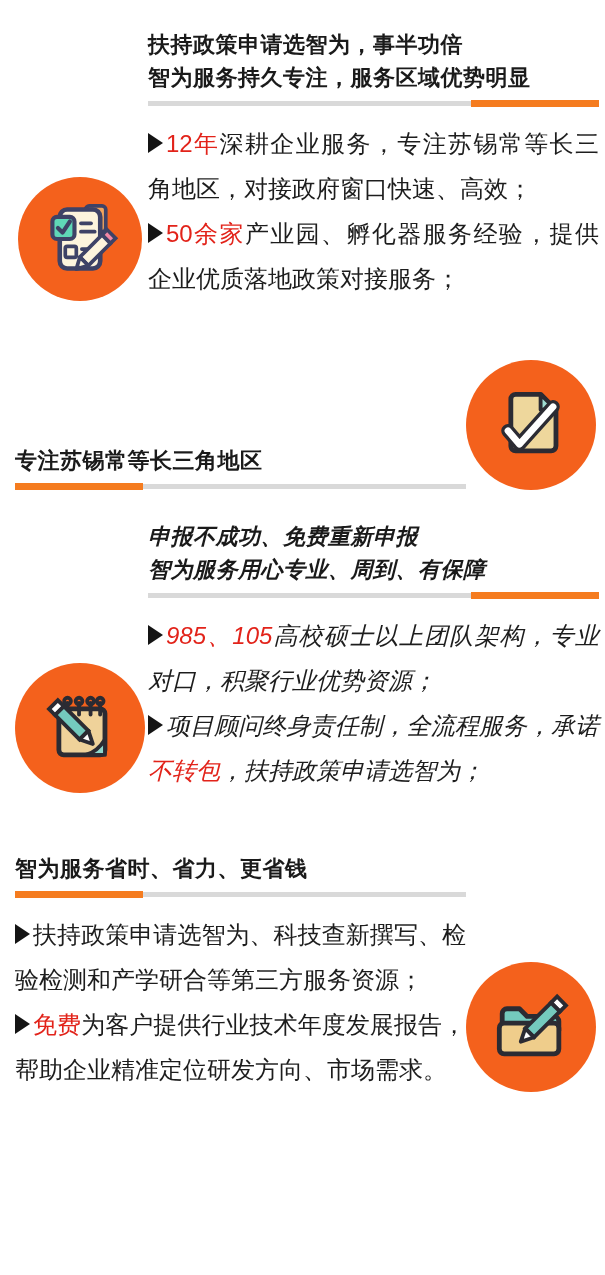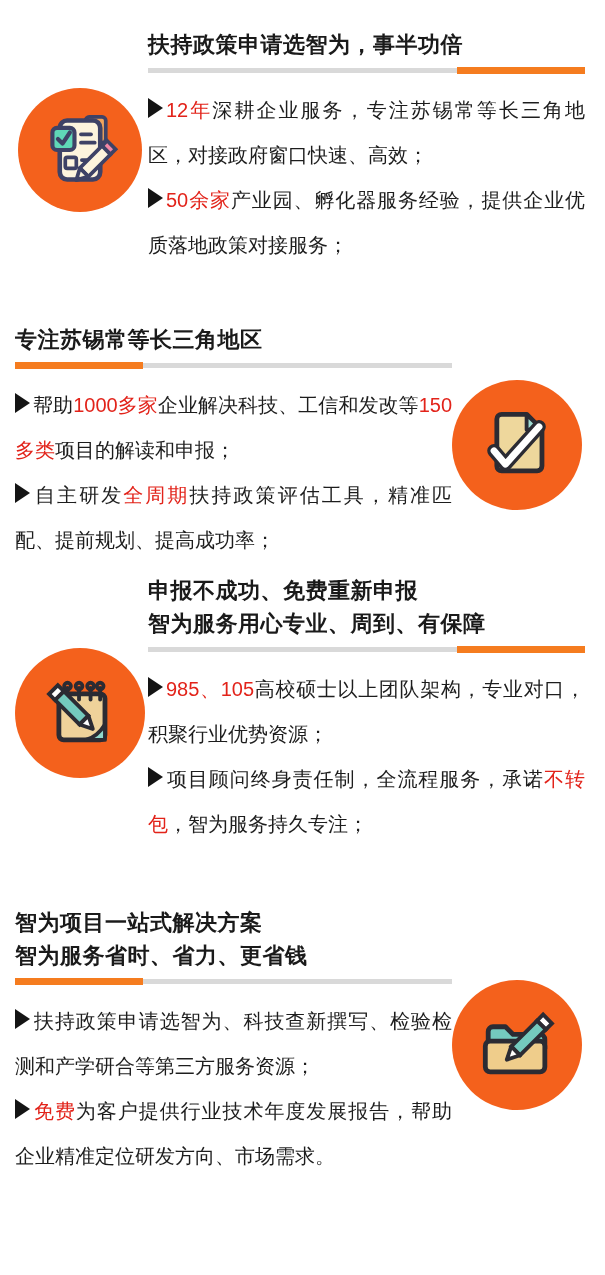--- a/index.html
+++ b/index.html
@@ -12,26 +12,26 @@
     width: 605px;
     height: 1275px;
     overflow: hidden;
     color: var(--text, #1d1d1d);
     position: relative;
   }
   .page { width: 605px; }
 
   .section {
     display: flex;
-    align-items: center;
-    padding: 0 20px 0 15px;
+    align-items: flex-end;
+    padding: 0 6px 0 15px;
   }
   .section.s1 { margin-top: 28px; }
   .section.s2 { margin-top: 55px; }
-  .section.s3 { margin-top: 11px; }
+  .section.s3 { margin-top: 30px; font-style: italic; }
   .section.s4 { margin-top: 59px; }
 
   .icon-col {
     flex: 0 0 133px;
     display: flex;
   }
   .icon-col.left  { justify-content: flex-start; }
   .icon-col.right { justify-content: flex-start; }
 
   .circle {
@@ -70,21 +70,21 @@
     background: var(--bar-gray, #d9d9d9);
   }
   .bar-orange {
     flex: 0 0 128px;
     height: 7px;
     background: var(--bar-orange, #f57c1f);
   }
 
   .bullets {
     margin-top: 14px;
-    font-size: 20px;
+    font-size: 24px;
     line-height: 45px;
     text-align: justify;
     color: #1d1d1d;
   }
   .bullet { margin: 0; }
 
   .tri {
     display: inline-block;
     width: 0; height: 0;
     border-top: 10px solid transparent;
@@ -117,41 +117,38 @@
             <rect x="58" y="36" width="13" height="8" fill="#f287a5" stroke="#3e4266" stroke-width="4"></rect>
             <rect x="58" y="44" width="13" height="34" fill="#fdf4dd" stroke="#3e4266" stroke-width="4"></rect>
             <polygon points="58,78 71,78 64.5,90" fill="#fdf4dd" stroke="#3e4266" stroke-width="4" stroke-linejoin="round"></polygon>
             <polygon points="62,85 67,85 64.5,90" fill="#3e4266"></polygon>
           </g>
         </svg>
       </div>
     </div>
     <div class="text-col">
       <h2 class="heading">扶持政策申请选智为，事半功倍</h2>
+      <h2 class="heading">智为服务持久专注，服务区域优势明显</h2>
       <div class="underline-row">
         <div class="bar-gray"></div>
         <div class="bar-orange"></div>
       </div>
       <div class="bullets">
         <p class="bullet"><span class="tri"></span><span><span class="red">12年</span><span>深耕企业服务，专注苏锡常等长三角地区，对接政府窗口快速、高效；</span></span></p>
         <p class="bullet"><span class="tri"></span><span><span class="red">50余家</span><span>产业园、孵化器服务经验，提供企业优质落地政策对接服务；</span></span></p>
       </div>
     </div>
   </div>
 
   <div class="section s2">
     <div class="text-col">
       <h2 class="heading">专注苏锡常等长三角地区</h2>
       <div class="underline-row">
         <div class="bar-orange"></div>
         <div class="bar-gray"></div>
-      </div>
-      <div class="bullets">
-        <p class="bullet"><span class="tri"></span><span><span>帮助</span><span class="red">1000多家</span><span>企业解决科技、工信和发改等</span><span class="red">150多类</span><span>项目的解读和申报；</span></span></p>
-        <p class="bullet"><span class="tri"></span><span><span>自主研发</span><span class="red">全周期</span><span>扶持政策评估工具，精准匹配、提前规划、提高成功率；</span></span></p>
       </div>
     </div>
     <div class="icon-col right">
       <div class="circle d130">
         <svg width="96" height="96" viewBox="0 0 100 100">
           <path d="M34,18 h26 l16,16 v38 a5,5 0 0 1 -5,5 h-37 a5,5 0 0 1 -5,-5 v-49 a5,5 0 0 1 5,-5 z" fill="#eed79c" stroke="#2b2b33" stroke-width="5" stroke-linejoin="round"></path>
           <polygon points="60,18 76,34 60,34" fill="#9fdcd2" stroke="#2b2b33" stroke-width="4" stroke-linejoin="round"></polygon>
           <polyline points="26,56 38,70 73,31" fill="none" stroke="#2b2b33" stroke-width="14" stroke-linecap="round" stroke-linejoin="round"></polyline>
           <polyline points="26,56 38,70 73,31" fill="none" stroke="#ffffff" stroke-width="7" stroke-linecap="round" stroke-linejoin="round"></polyline>
         </svg>
@@ -185,28 +182,27 @@
     </div>
     <div class="text-col">
       <h2 class="heading">申报不成功、免费重新申报</h2>
       <h2 class="heading">智为服务用心专业、周到、有保障</h2>
       <div class="underline-row">
         <div class="bar-gray"></div>
         <div class="bar-orange"></div>
       </div>
       <div class="bullets">
         <p class="bullet"><span class="tri"></span><span><span class="red">985、105</span><span>高校硕士以上团队架构，专业对口，积聚行业优势资源；</span></span></p>
-        <p class="bullet"><span class="tri"></span><span><span>项目顾问终身责任制，全流程服务，承诺</span><span class="red">不转包</span><span>，智为服务持久专注；</span></span></p>
+        <p class="bullet"><span class="tri"></span><span><span>项目顾问终身责任制，全流程服务，承诺</span><span class="red">不转包</span><span>，扶持政策申请选智为；</span></span></p>
       </div>
     </div>
   </div>
 
   <div class="section s4">
     <div class="text-col">
-      <h2 class="heading">智为项目一站式解决方案</h2>
       <h2 class="heading">智为服务省时、省力、更省钱</h2>
       <div class="underline-row">
         <div class="bar-orange"></div>
         <div class="bar-gray"></div>
       </div>
       <div class="bullets">
         <p class="bullet"><span class="tri"></span><span><span>扶持政策申请选智为、科技查新撰写、检验检测和产学研合等第三方服务资源；</span></span></p>
         <p class="bullet"><span class="tri"></span><span><span class="red">免费</span><span>为客户提供行业技术年度发展报告，帮助企业精准定位研发方向、市场需求。</span></span></p>
       </div>
     </div>

